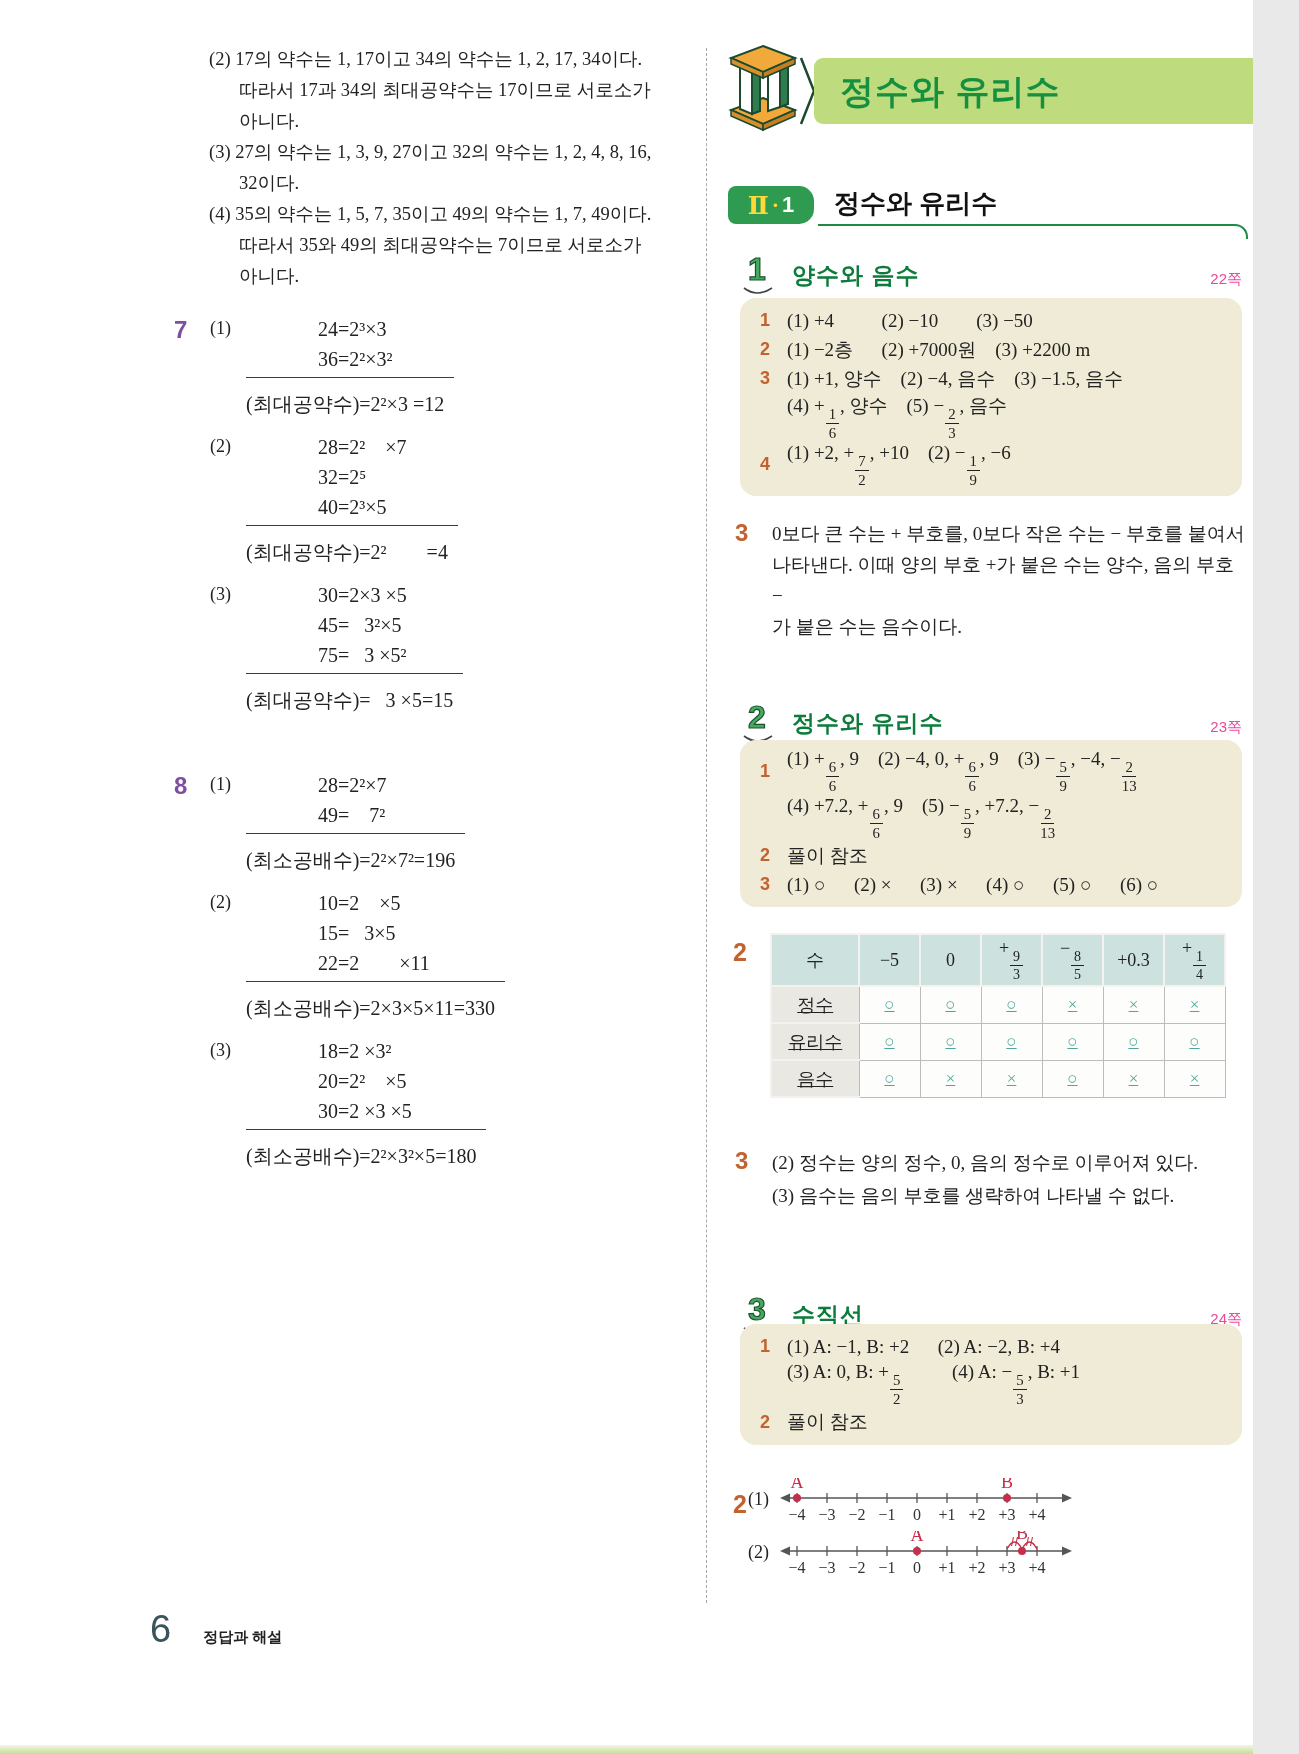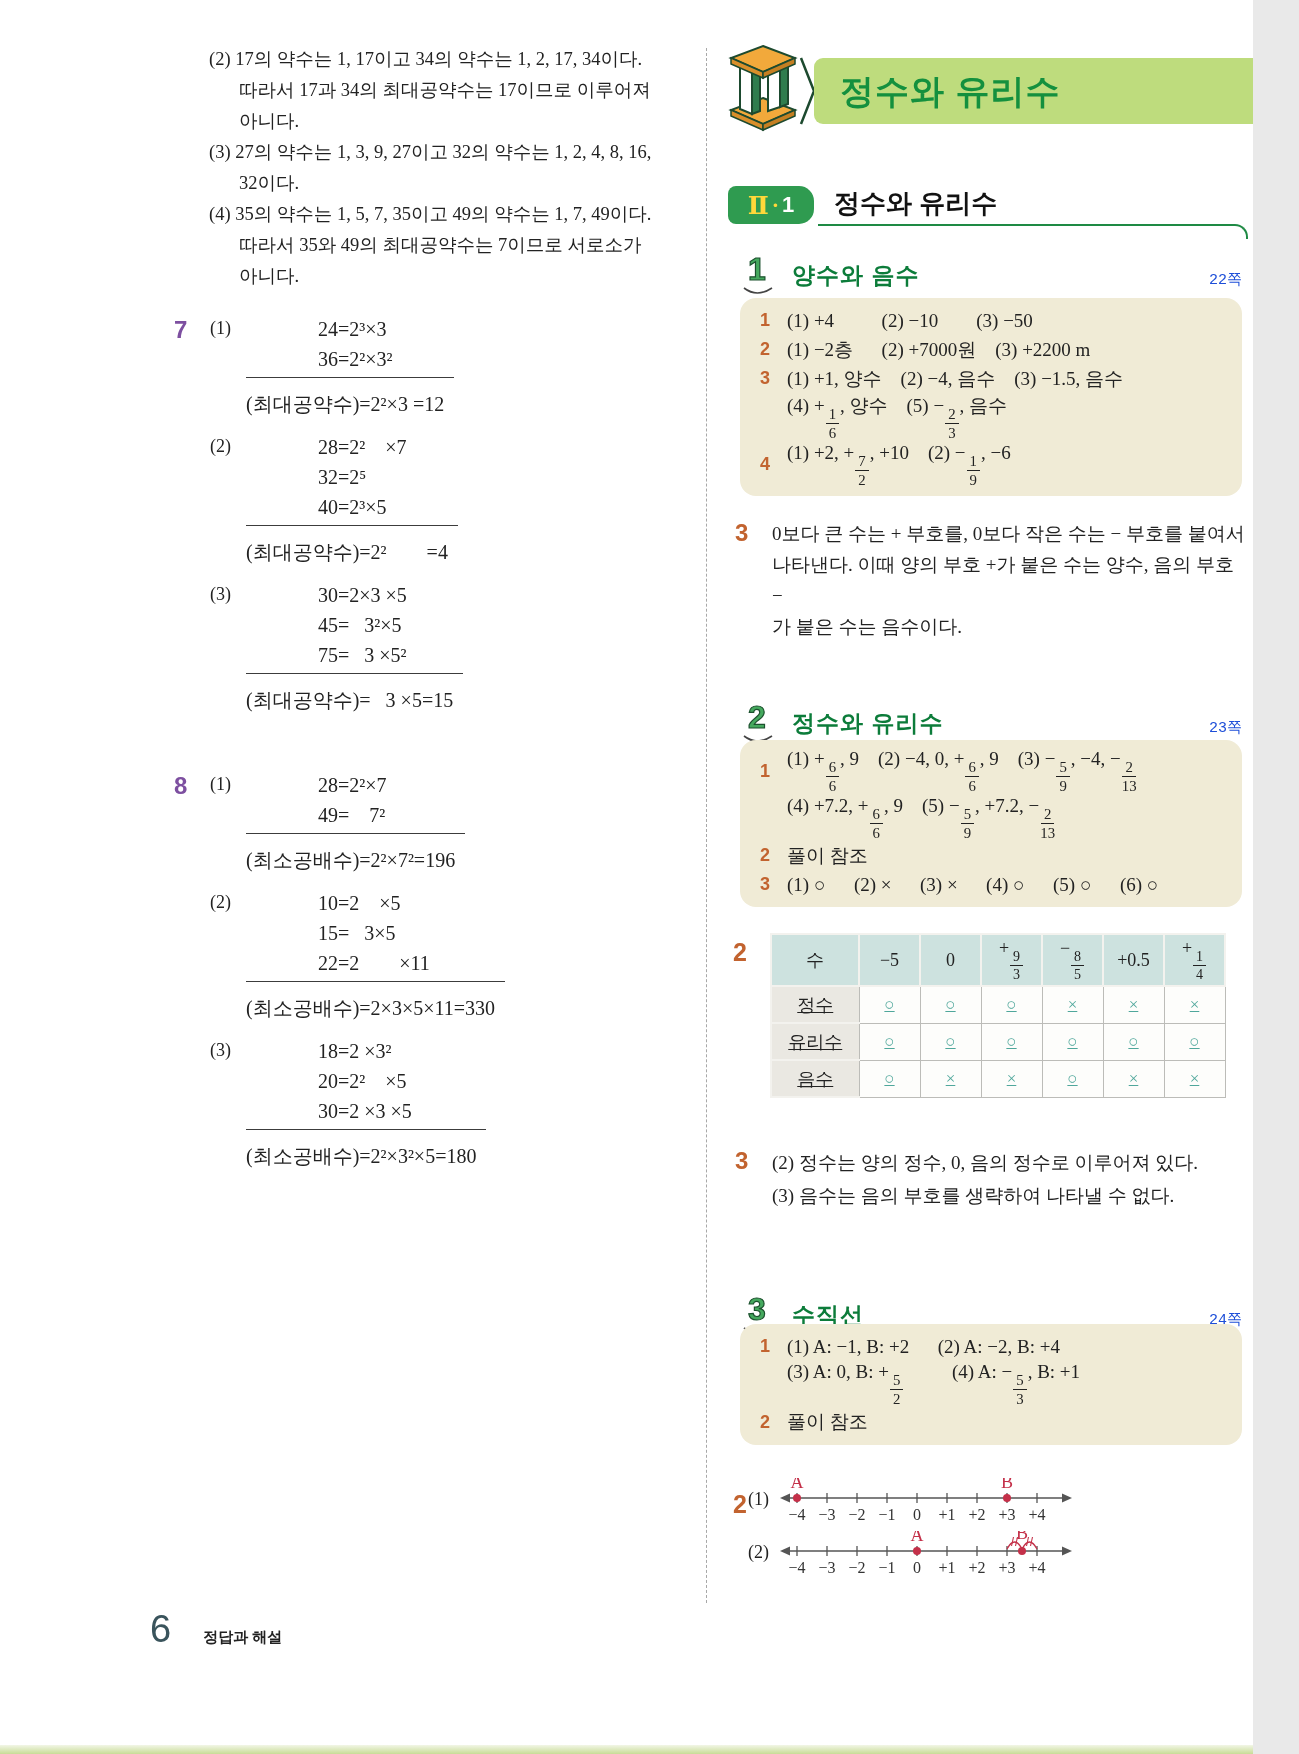--- a/index.html
+++ b/index.html
@@ -29,21 +29,21 @@
   #badge{position:absolute;left:728px;top:186px;width:86px;height:38px;background:#2f9b50;border-radius:8px 15px 15px 8px;
          display:flex;align-items:center;justify-content:center;gap:3px;font-weight:bold;}
   #badge .roman{color:#ffd83a;font-size:25px;}
   #badge .dot{color:#ffd83a;font-size:22px;}
   #badge .bnum{color:#ffffff;font-size:22px;font-family:"Liberation Sans",sans-serif;}
   #section-heading{position:absolute;left:834px;top:186px;font-family:"Liberation Sans",sans-serif;font-weight:bold;font-size:26px;color:#121212;}
   #title-rule{position:absolute;left:818px;top:224px;width:428px;height:13px;border-top:2.5px solid #1e8a44;border-right:2.5px solid #1e8a44;border-top-right-radius:13px;}
   
   .sec-header{position:absolute;left:740px;width:502px;display:flex;align-items:center;}
   .sec-title{font-family:"Liberation Sans",sans-serif;font-weight:bold;font-size:23px;color:#0c7c3a;margin-left:14px;letter-spacing:1px;}
-  .sec-page{margin-left:auto;font-family:Liberation Mono, monospace;font-size:15px;color:#1d4ed8;padding-top:8px;}
+  .sec-page{margin-left:auto;font-family:Liberation Sans, sans-serif;font-size:15px;color:#ec4899;padding-top:8px;}
   
   .abox{position:absolute;left:740px;width:502px;background:#f0ebd6;border-radius:16px;padding:8px 20px;box-sizing:border-box;}
   .arow{display:flex;align-items:center;min-height:29px;font-size:19px;}
   .arow.tall{min-height:45px;}
   .anum{width:27px;font-family:"Liberation Sans",sans-serif;font-weight:bold;font-size:18px;color:#c2632f;align-self:center;}
   .acontent{flex:1;}
   .frac{display:inline-flex;flex-direction:column;align-items:center;vertical-align:-0.5em;font-size:0.78em;line-height:1.12;margin:0 1px;}
   .fnum{border-bottom:1.3px solid currentColor;padding:0 3px;}
   .fden{padding-top:1px;}
   
@@ -75,21 +75,21 @@
 <body>
 
 <div id="page">
 
   <div id="divider"></div>
 
   <div id="left-col">
     <div id="intro">
         <div class="intro-item">
           <div class="intro-line">(2) 17의 약수는 1, 17이고 34의 약수는 1, 2, 17, 34이다.</div>
-          <div class="intro-line cont">따라서 17과 34의 최대공약수는 17이므로 이루어져 아니다.</div>
+          <div class="intro-line cont">따라서 17과 34의 최대공약수는 17이므로 서로소가 아니다.</div>
         </div>
         <div class="intro-item">
           <div class="intro-line">(3) 27의 약수는 1, 3, 9, 27이고 32의 약수는 1, 2, 4, 8, 16,</div>
           <div class="intro-line cont">32이다.</div>
         </div>
         <div class="intro-item">
           <div class="intro-line">(4) 35의 약수는 1, 5, 7, 35이고 49의 약수는 1, 7, 49이다.</div>
           <div class="intro-line cont">따라서 35와 49의 최대공약수는 7이므로 서로소가 아니다.</div>
         </div>
       </div>
@@ -349,21 +349,21 @@
             <th>−5</th>
             <th>0</th>
             <th>+<span class="frac">
                 <span class="fnum">9</span>
                 <span class="fden">3</span>
               </span></th>
             <th>−<span class="frac">
                 <span class="fnum">8</span>
                 <span class="fden">5</span>
               </span></th>
-            <th>+0.5</th>
+            <th>+0.3</th>
             <th>+<span class="frac">
                 <span class="fnum">1</span>
                 <span class="fden">4</span>
               </span></th>
           </tr>
         </thead>
         <tbody>
           <tr>
             <td class="rlabel">정수</td>
             <td class="mark">○</td>

